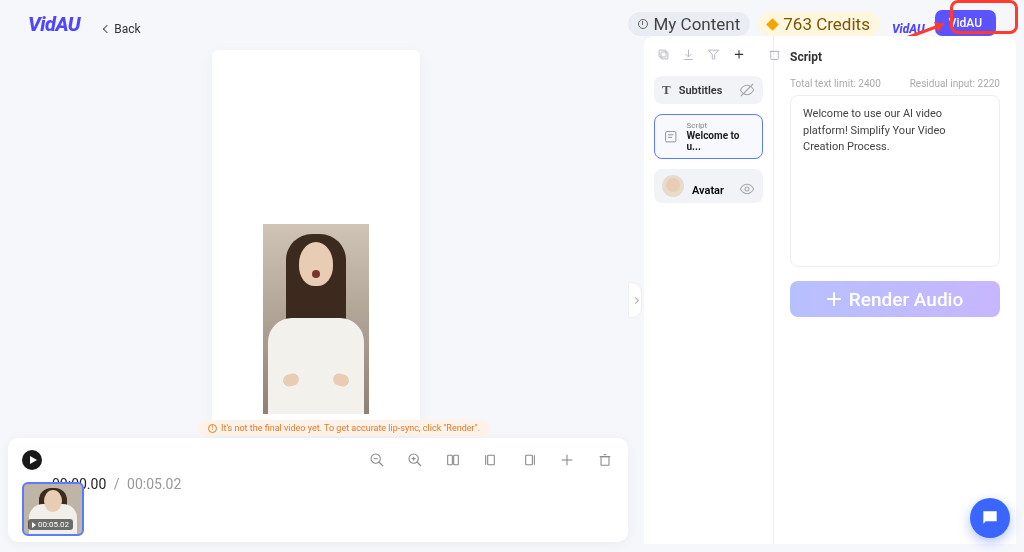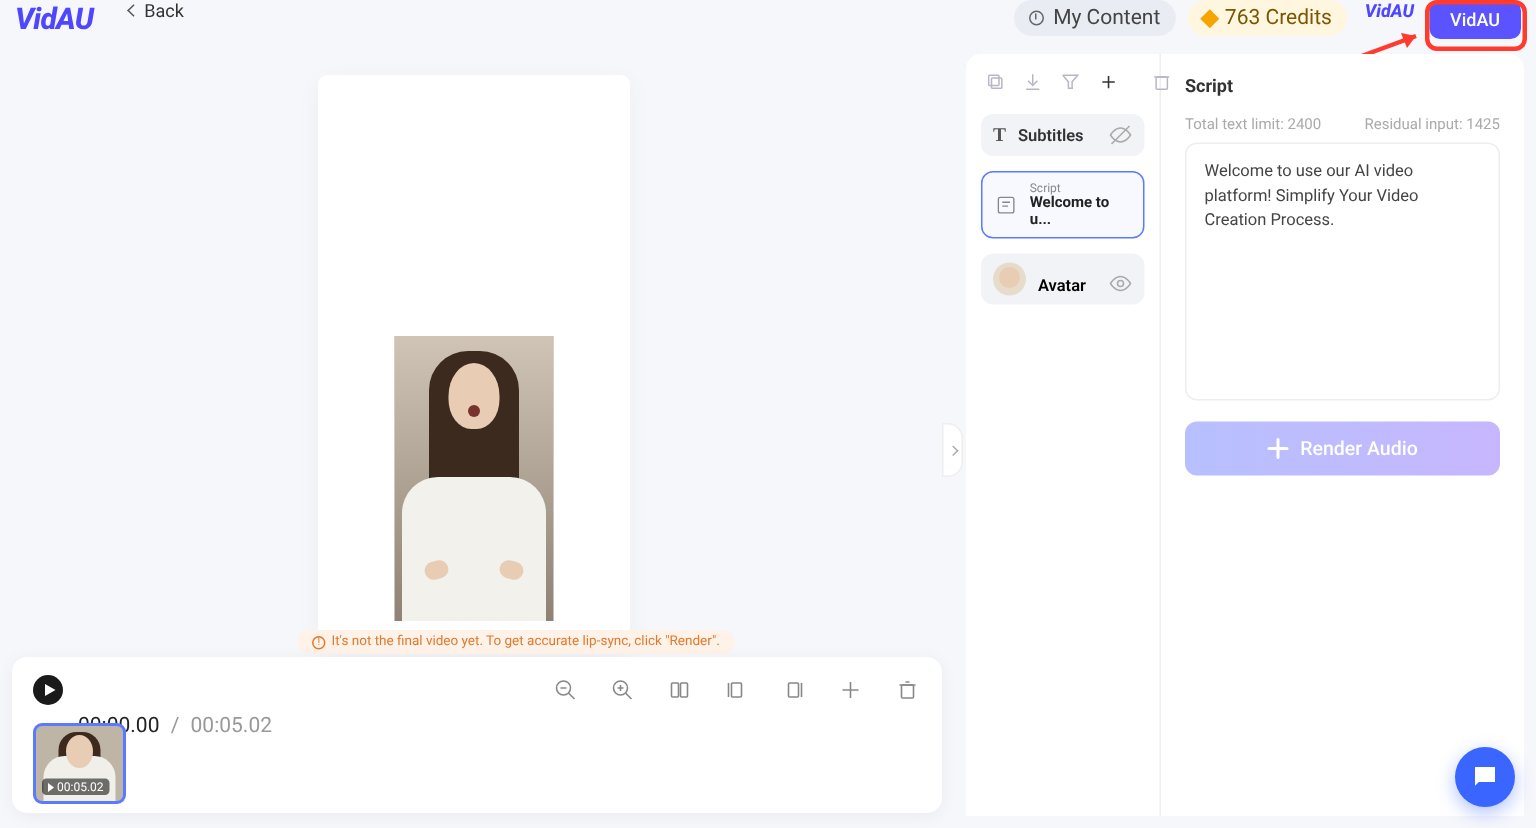--- a/index.html
+++ b/index.html
@@ -1,24 +1,24 @@
 <!DOCTYPE html>
 <html><head>
 <meta charset="utf-8">
 <style>
   * { box-sizing: border-box; margin: 0; padding: 0; font-family: -apple-system, BlinkMacSystemFont, "Segoe UI", Roboto, Helvetica, Arial, sans-serif; }
   body { width: 1024px; height: 552px; background: #f6f7fb; overflow: hidden; position: relative; }
 
   
-  .header { position: absolute; top: 0; left: 0; right: 0; height: 36px; display: flex; align-items: flex-start; padding: 0 10px; background: #f6f7fb; }
+  .header { position: absolute; top: 0; left: 0; right: 0; height: 36px; display: flex; align-items: flex-end; padding: 0 28px; background: #f6f7fb; }
   .logo { font-weight: 800; font-style: italic; font-size: 20px; color: #4f46ff; letter-spacing: -0.5px; }
   .back { display: flex; align-items: center; gap: 4px; margin-left: 24px; color: #333; font-size: 12px; cursor: pointer; }
   .chev-left { display: inline-block; width: 6px; height: 6px; border-left: 1.5px solid #555; border-bottom: 1.5px solid #555; transform: rotate(45deg); }
   .header-spacer { flex: 1; }
-  .pill { display: flex; align-items: center; gap: 6px; height: 24px; padding: 0 10px; border-radius: 12px; font-size: 14px; margin-left: 8px; }
+  .pill { display: flex; align-items: center; gap: 6px; height: 24px; padding: 0 10px; border-radius: 12px; font-size: 17px; margin-left: 8px; }
   .pill.mycontent { background: #e9ecf2; color: #444; }
   .pill.credits  { background: #fff6e0; color: #7a5600; }
   .clock { width: 10px; height: 10px; border: 1.2px solid #666; border-radius: 50%; position: relative; }
   .clock::after { content:""; position:absolute; left:3px; top:1px; width:1px; height:4px; background:#666; }
   .diamond { width: 9px; height: 9px; background: #f6a400; transform: rotate(45deg); }
   .mini-logo { font-weight: 800; font-style: italic; font-size: 12px; color: #4f46ff; margin-left: 12px; }
   .btn { height: 26px; padding: 0 14px; border-radius: 7px; font-size: 12px; display: flex; align-items: center; margin-left: 10px; cursor: pointer; }
   .btn.save { background: #fff; border: 1px solid #eee; color: #333; }
   .btn.render { background: #5b53ff; color: #fff; font-weight: 500; }
   .render-highlight { position: absolute; border: 3px solid #ff3a2f; border-radius: 8px; pointer-events: none; }
@@ -86,21 +86,21 @@
   .chip.ava .avimg { width:22px; height:22px; border-radius:50%; background:#e7dccc; position:relative; overflow:hidden; }
   .chip.ava .avimg::before { content:""; position:absolute; left:4px; top:3px; width:14px; height:14px; background:#e8ccb4; border-radius:50%; }
   .chip.ava .avimg::after { content:""; position:absolute; left:2px; top:0; width:18px; height:22px; background:#3d2a1e; border-radius:10px; z-index:-1; }
   .chip .eye { margin-left:auto; width:16px; height:16px; }
   .chip .eye svg { stroke:#aaa; fill:none; stroke-width:1.6; width:16px; height:16px; }
 
   .rmain { flex:1; padding: 14px 16px; display:flex; flex-direction:column; }
   .rmain h4 { font-size:12px; color:#333; font-weight:700; margin-bottom:14px; }
   .limits { display:flex; justify-content:space-between; font-size:10px; color:#aaa; margin-bottom:6px; }
   .scriptbox { flex: 0 0 172px; border:1px solid #eee; border-radius:8px; padding:10px 12px; font-size:11px; color:#444; line-height:1.5; }
-  .render-audio { margin-top:14px; height:36px; border-radius:8px; background: linear-gradient(90deg, #b7c0ff, #c7b6ff); color:#fff; display:flex; align-items:center; justify-content:center; gap:8px; font-size:13px; font-weight:500; cursor:pointer; }
+  .render-audio { margin-top:14px; height:36px; border-radius:8px; background: linear-gradient(90deg, #b7c0ff, #c7b6ff); color:#fff; display:flex; align-items:center; justify-content:center; gap:8px; font-size:19px; font-weight:500; cursor:pointer; }
   .sparkle { width:14px; height:14px; position:relative; }
   .sparkle::before, .sparkle::after { content:""; position:absolute; background:#fff; }
   .sparkle::before { left:6px; top:0; width:2px; height:14px; border-radius:1px; }
   .sparkle::after  { left:0; top:6px; width:14px; height:2px; border-radius:1px; }
 
   
   .chat { position:absolute; right:14px; bottom:14px; width:40px; height:40px; border-radius:50%; background:#3a66ff; display:flex; align-items:center; justify-content:center; cursor:pointer; box-shadow:0 4px 12px rgba(58,102,255,0.4); }
   .chat svg { width:20px; height:20px; fill:#fff; }
 </style>
 </head>
@@ -281,21 +281,21 @@
             <path d="M2 12s4-7 10-7 10 7 10 7-4 7-10 7S2 12 2 12z"></path>
             <circle cx="12" cy="12" r="3"></circle>
           </svg></span>
     </div>
   </div>
 
   <div class="rmain">
     <h4>Script</h4>
     <div class="limits">
       <span>Total text limit: 2400</span>
-      <span>Residual input: 1425</span>
+      <span>Residual input: 2220</span>
     </div>
     <div class="scriptbox">Welcome to use our AI video platform! Simplify Your Video Creation Process.</div>
     <div class="render-audio">
       <span class="sparkle"></span>
       <span>Render Audio</span>
     </div>
   </div>
 </div>
 
 <div class="chat">

